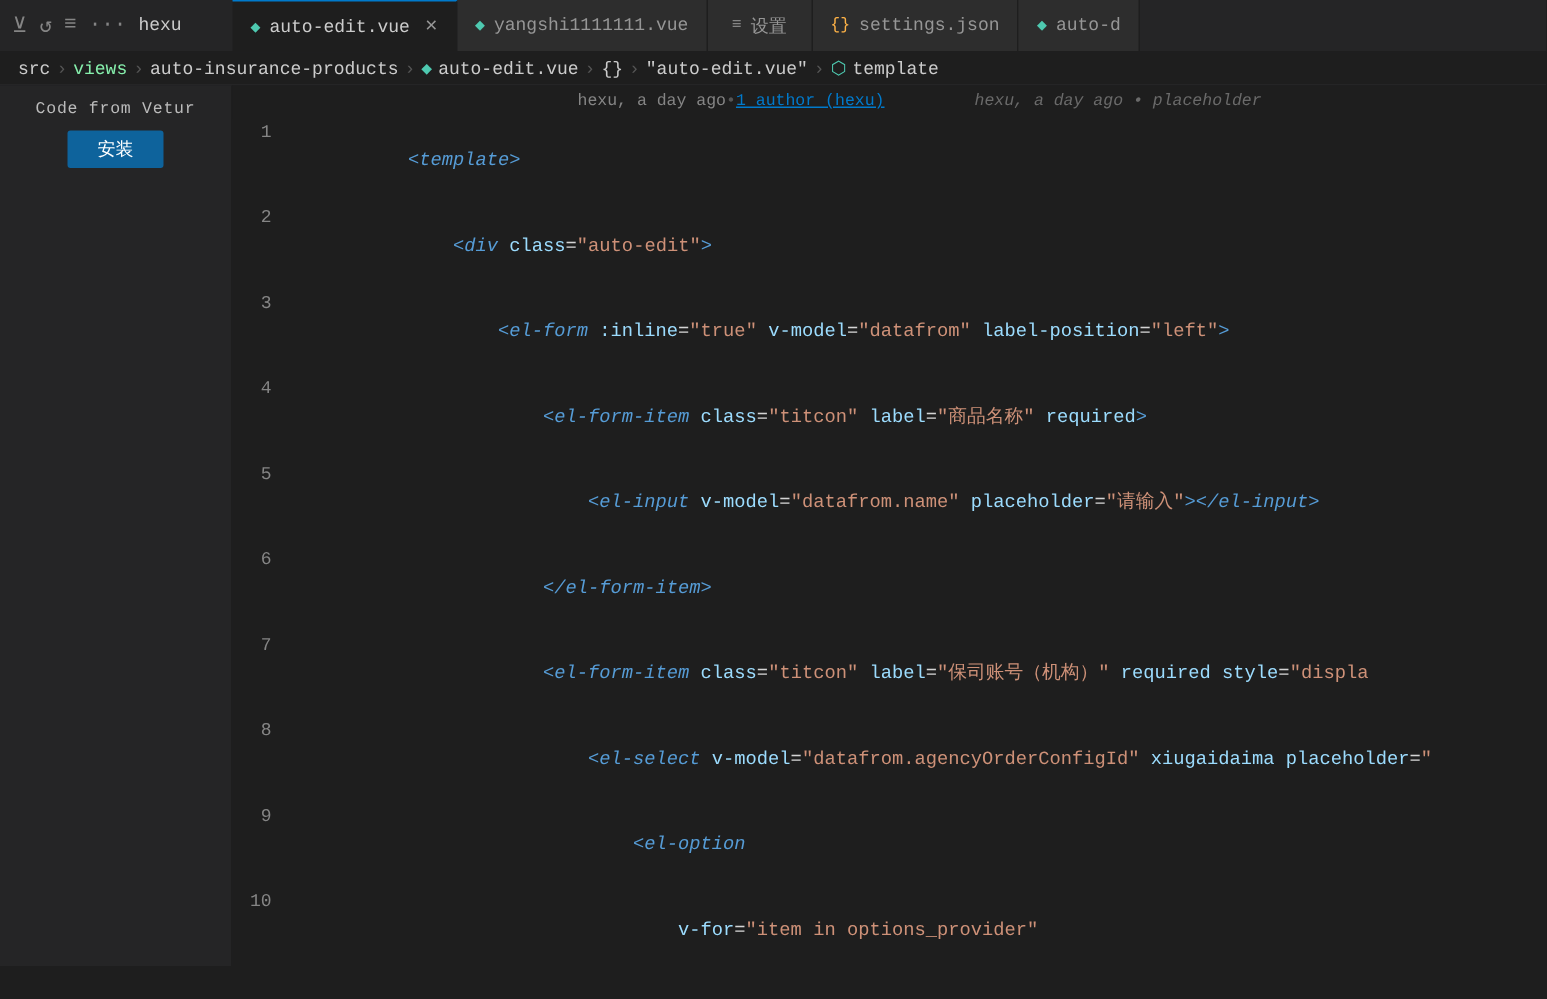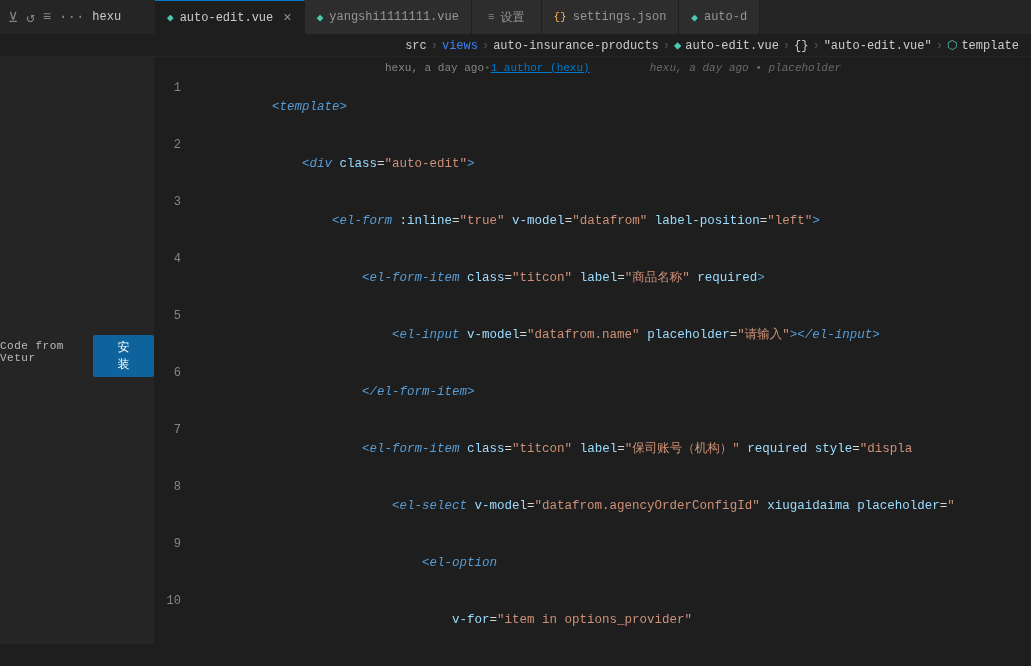--- a/index.html
+++ b/index.html
@@ -64,21 +64,20 @@
     .breadcrumb-bar {
       display: flex;
       align-items: center;
       background: #1e1e1e;
       height: 22px;
       padding: 0 12px;
       font-size: 12px;
       color: #858585;
       border-bottom: 1px solid #252526;
       gap: 4px;
-      justify-content: flex-end;
     }
 
     .breadcrumb-separator {
       color: #555;
     }
 
     
     .blame-line {
       display: flex;
       align-items: center;
@@ -95,21 +94,21 @@
       display: flex;
       height: calc(666px - 35px - 22px - 22px);
     }
 
     
     .sidebar {
       width: 155px;
       background: #252526;
       border-right: 1px solid #1e1e1e;
       display: flex;
-      flex-direction: row;
+      flex-direction: column;
       align-items: center;
       padding-top: 10px;
     }
 
     .sidebar-label {
       font-size: 11px;
       color: #bbbbbb;
       margin-bottom: 8px;
       letter-spacing: 0.5px;
     }
@@ -205,21 +204,21 @@
 
   <div class="tab">
     <span style="color:#4ec9b0;font-size:11px;">◆</span>
     <span>auto-d</span>
   </div>
 </div>
 
 <div class="breadcrumb-bar">
   <span style="color:#cccccc;">src</span>
   <span class="breadcrumb-separator">›</span>
-  <span style="color:#3b82f6;">views</span>
+  <span style="color:#86efac;">views</span>
   <span class="breadcrumb-separator">›</span>
   <span style="color:#cccccc;">auto-insurance-products</span>
   <span class="breadcrumb-separator">›</span>
   <span style="color:#4ec9b0;">◆</span>
   <span style="color:#cccccc;">auto-edit.vue</span>
   <span class="breadcrumb-separator">›</span>
   <span style="color:#cccccc;">{}</span>
   <span class="breadcrumb-separator">›</span>
   <span style="color:#cccccc;">"auto-edit.vue"</span>
   <span class="breadcrumb-separator">›</span>

